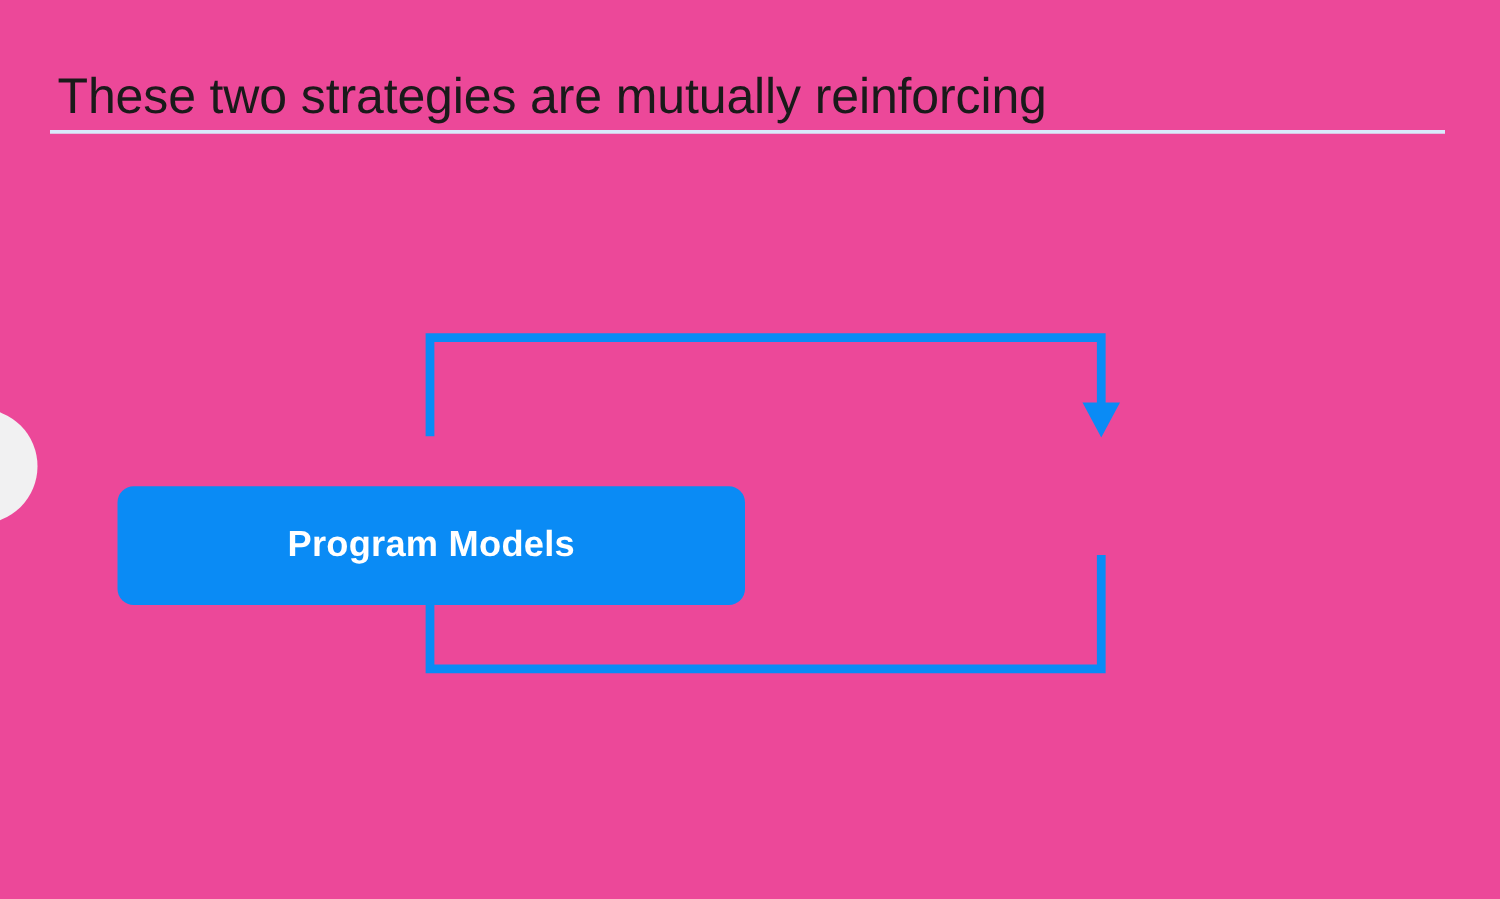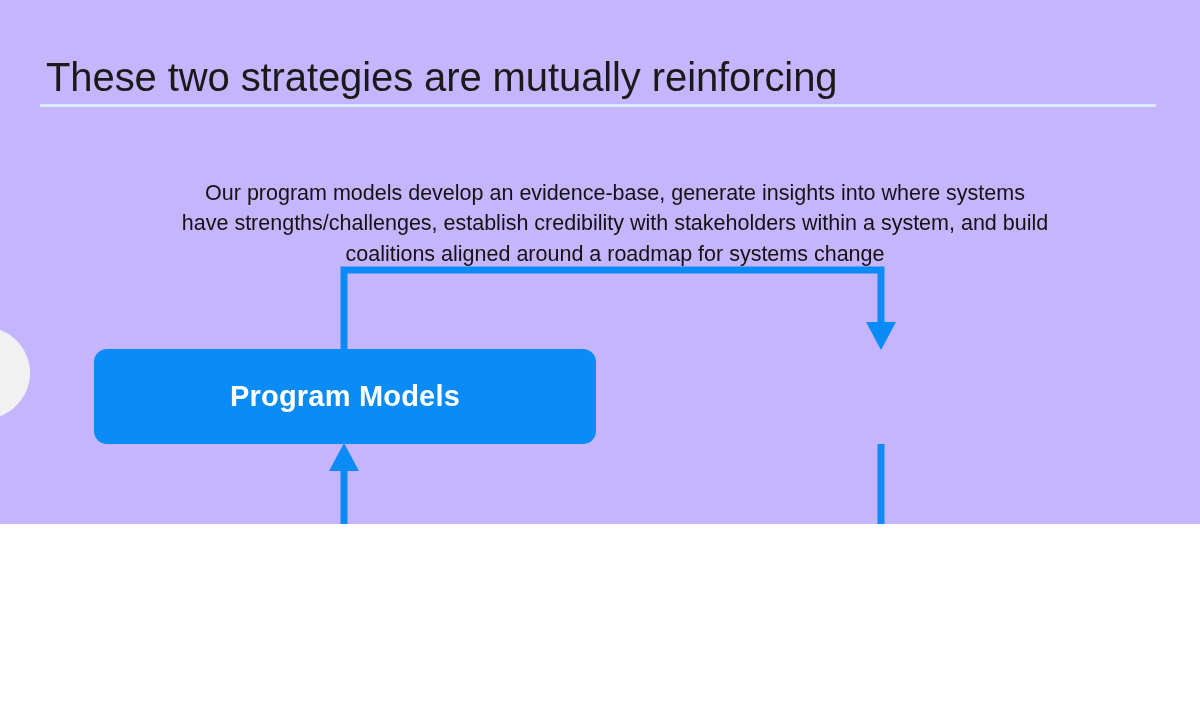--- a/index.html
+++ b/index.html
@@ -9,22 +9,22 @@
   body {
     width: 1200px;
     height: 719px;
     background: #ffffff;
     font-family: "Liberation Sans", sans-serif;
     overflow: hidden;
   }
   #slide {
     position: relative;
     width: 1200px;
-    height: 524px;
-    background: #c4b5fd;
+    height: 719px;
+    background: #ec4899;
     overflow: hidden;
   }
 
   
   #deco-circle {
     position: absolute;
     left: -62px;
     top: 327px;
     width: 92px;
     height: 92px;
@@ -84,21 +84,21 @@
     top: 349px;
     height: 95px;
   }
   .flow-box-label {
     color: #ffffff;
     font-size: 29px;
     font-weight: 700;
     letter-spacing: 0.2px;
     white-space: nowrap;
   }
-  #box-program-models { left: 94px; width: 502px; }
+  #box-program-models { left: 94px; width: 502px; margin-top: 40px; }
   #box-engagement-systems { left: 632px; width: 500px; }
 
   #connectors {
     position: absolute;
     left: 0;
     top: 0;
     width: 1200px;
     height: 719px;
     pointer-events: none;
   }
@@ -107,21 +107,20 @@
 <body>
 
 <div id="slide">
 
   <div id="deco-circle"></div>
 
   <h1 id="slide-title">These two strategies are mutually reinforcing</h1>
 
   <div id="title-rule"></div>
 
-  <p class="body-copy" id="copy-top">Our program models develop an evidence-base, generate insights into where systems have strengths/challenges, establish credibility with stakeholders within a system, and build coalitions aligned around a roadmap for systems change</p>
 
   <svg id="connectors" viewBox="0 0 1200 719">
 
     <g>
       <path d="M 344 349 L 344 270 L 881 270 L 881 327" fill="none" stroke="#0a8bf5" stroke-width="7" stroke-linecap="butt" stroke-linejoin="miter"></path>
       <polygon points="881,350 866,322 896,322" fill="#0a8bf5"></polygon>
     </g>
 
     <g>
       <path d="M 881 444 L 881 535 L 344 535 L 344 466" fill="none" stroke="#0a8bf5" stroke-width="7" stroke-linecap="butt" stroke-linejoin="miter"></path>

